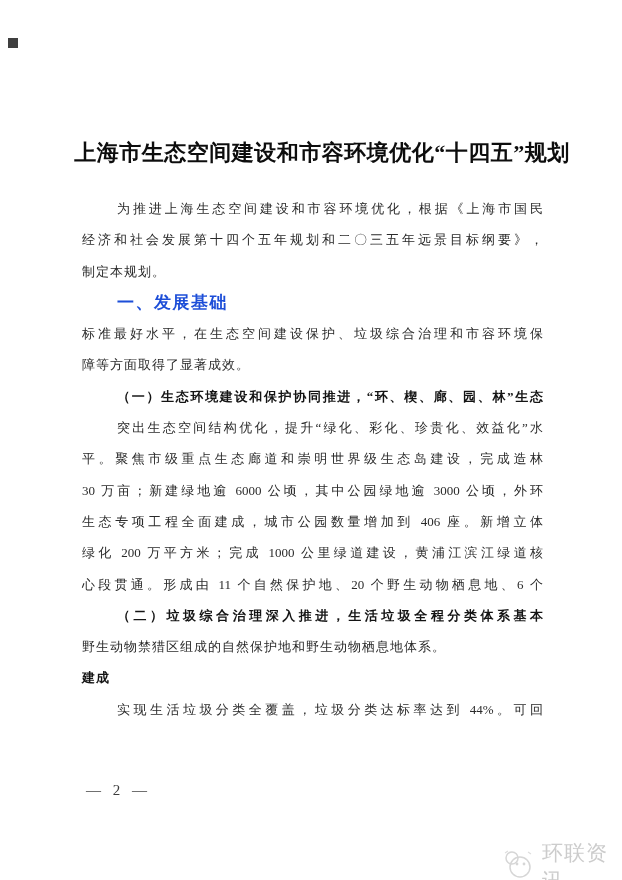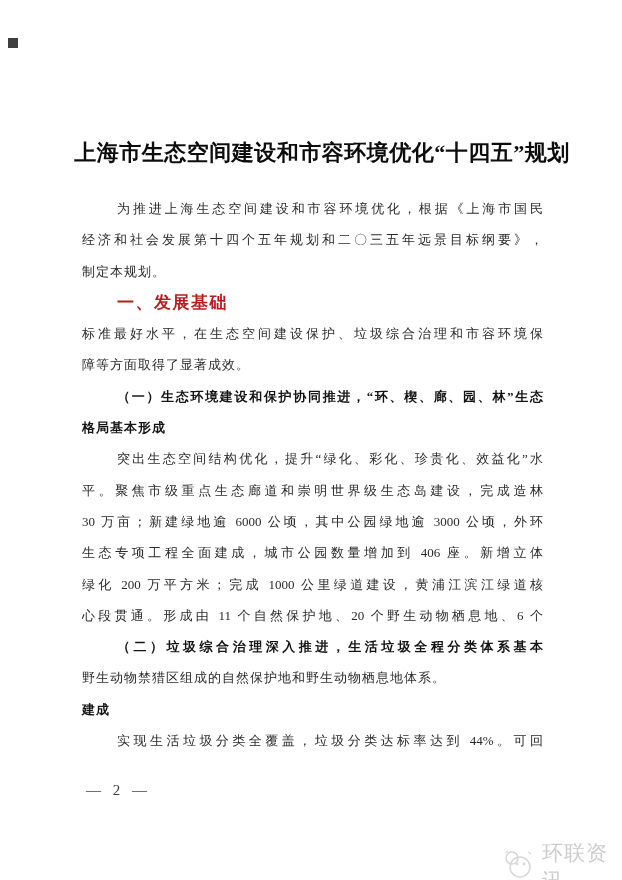--- a/index.html
+++ b/index.html
@@ -59,21 +59,21 @@
     text-align: justify;
     text-align-last: justify;
     letter-spacing: 0;
   }
   .line.indent {
     text-indent: 35px;
   }
   .line.h1 {
     font-family: "Liberation Sans", sans-serif;
     font-weight: bold;
-    color: #b91c1c;
+    color: #1d4ed8;
     font-size: 17px;
     letter-spacing: 1.5px;
   }
   .line.h2 {
     font-weight: bold;
     color: #141414;
   }
   .page-number {
     position: absolute;
     left: 86px;
@@ -108,21 +108,20 @@
   <h1 class="doc-title">上海市生态空间建设和市容环境优化“十四五”规划</h1>
 
   <div class="body-block" id="body-block">
       <div class="line body fill indent">为推进上海生态空间建设和市容环境优化，根据《上海市国民</div>
       <div class="line body fill">经济和社会发展第十四个五年规划和二〇三五年远景目标纲要》，</div>
       <div class="line body">制定本规划。</div>
       <div class="line h1 indent">一、发展基础</div>
       <div class="line body fill">标准最好水平，在生态空间建设保护、垃圾综合治理和市容环境保</div>
       <div class="line body">障等方面取得了显著成效。</div>
       <div class="line h2 fill indent">（一）生态环境建设和保护协同推进，“环、楔、廊、园、林”生态</div>
-      <div class="line h2">格局基本形成</div>
       <div class="line body fill indent">突出生态空间结构优化，提升“绿化、彩化、珍贵化、效益化”水</div>
       <div class="line body fill">平。聚焦市级重点生态廊道和崇明世界级生态岛建设，完成造林</div>
       <div class="line body fill">30 万亩；新建绿地逾 6000 公顷，其中公园绿地逾 3000 公顷，外环</div>
       <div class="line body fill">生态专项工程全面建成，城市公园数量增加到 406 座。新增立体</div>
       <div class="line body fill">绿化 200 万平方米；完成 1000 公里绿道建设，黄浦江滨江绿道核</div>
       <div class="line body fill">心段贯通。形成由 11 个自然保护地、20 个野生动物栖息地、6 个</div>
       <div class="line h2 fill indent">（二）垃圾综合治理深入推进，生活垃圾全程分类体系基本</div>
       <div class="line body">野生动物禁猎区组成的自然保护地和野生动物栖息地体系。</div>
       <div class="line h2">建成</div>
       <div class="line body fill indent">实现生活垃圾分类全覆盖，垃圾分类达标率达到 44%。可回</div>

